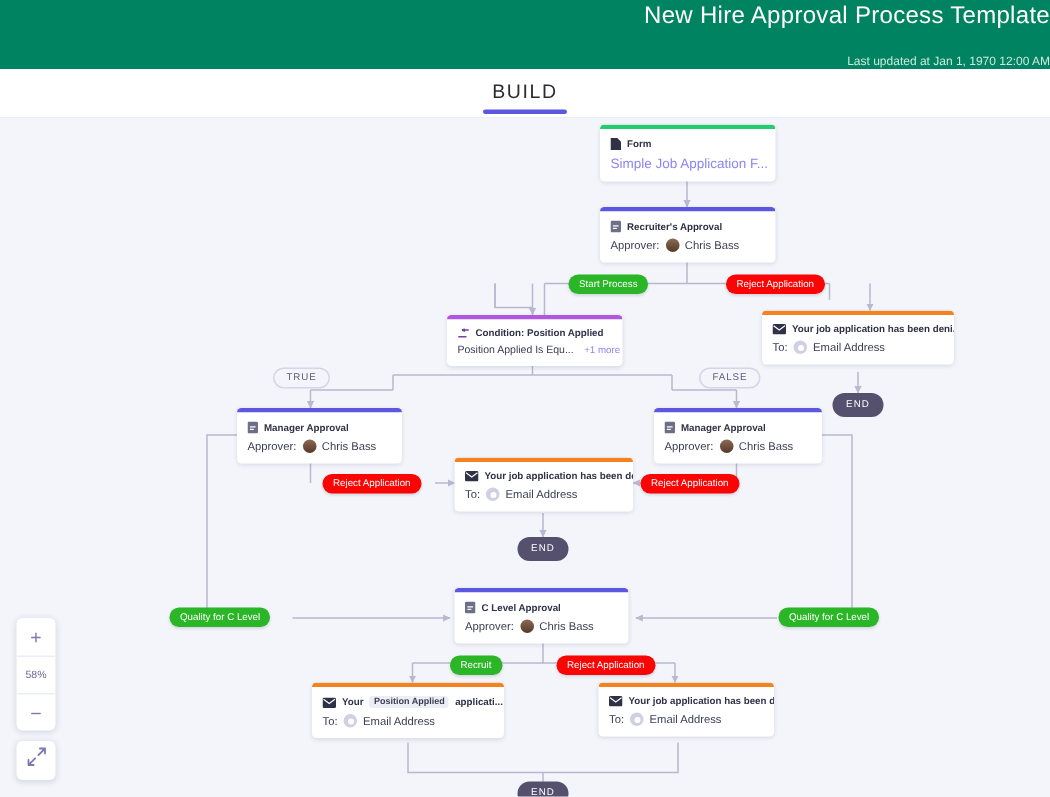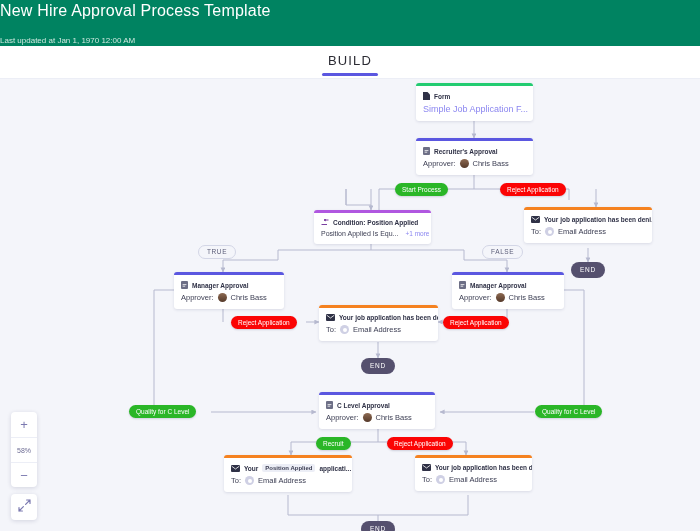--- a/index.html
+++ b/index.html
@@ -8,21 +8,21 @@
     font-family: "Liberation Sans", sans-serif;
     background: #f4f5fa;
     overflow: hidden;
   }
   #app { position: relative; width: 700px; height: 531px; }
 
   
   .header {
     height: 46px; background: #008361;
     display: flex; flex-direction: column;
-    align-items: flex-start; justify-content: center;
+    align-items: flex-end; justify-content: center;
   }
   .header-title { color: #ffffff; font-size: 16px; letter-spacing: .2px; }
   .header-sub { color: #cfe8df; font-size: 8px; margin-top: 16px; }
 
   
   .tabbar {
     height: 33px; background: #ffffff;
     display: flex; align-items: center; justify-content: center;
     gap: 42px; border-bottom: 1px solid #eceef6;
   }
@@ -30,21 +30,21 @@
     font-size: 13px; letter-spacing: 1.1px; color: #b9bdd6;
     padding: 5px 6px 8px; position: relative; cursor: pointer; text-align: center;
   }
   .tab.active { color: #2b2b33; }
   .tab.active::after {
     content: ""; position: absolute; left: 0; right: 0; bottom: 0;
     height: 3px; background: #5b57e0; border-radius: 2px;
   }
 
   
-  .canvas { position: absolute; left: 16px; top: 80px; width: 596px; height: 451px; background: #f4f5fa; }
+  .canvas { position: absolute; left: 0; top: 80px; width: 596px; height: 451px; background: #f4f5fa; }
   .edges { position: absolute; inset: 0; }
 
   
   .node {
     position: absolute; background: #ffffff; border-radius: 3px;
     box-shadow: 0 1px 3px rgba(40,44,90,.13);
     border-top: 3px solid #888; overflow: hidden;
   }
   .node-row1 {
     display: flex; align-items: center; gap: 4px;

